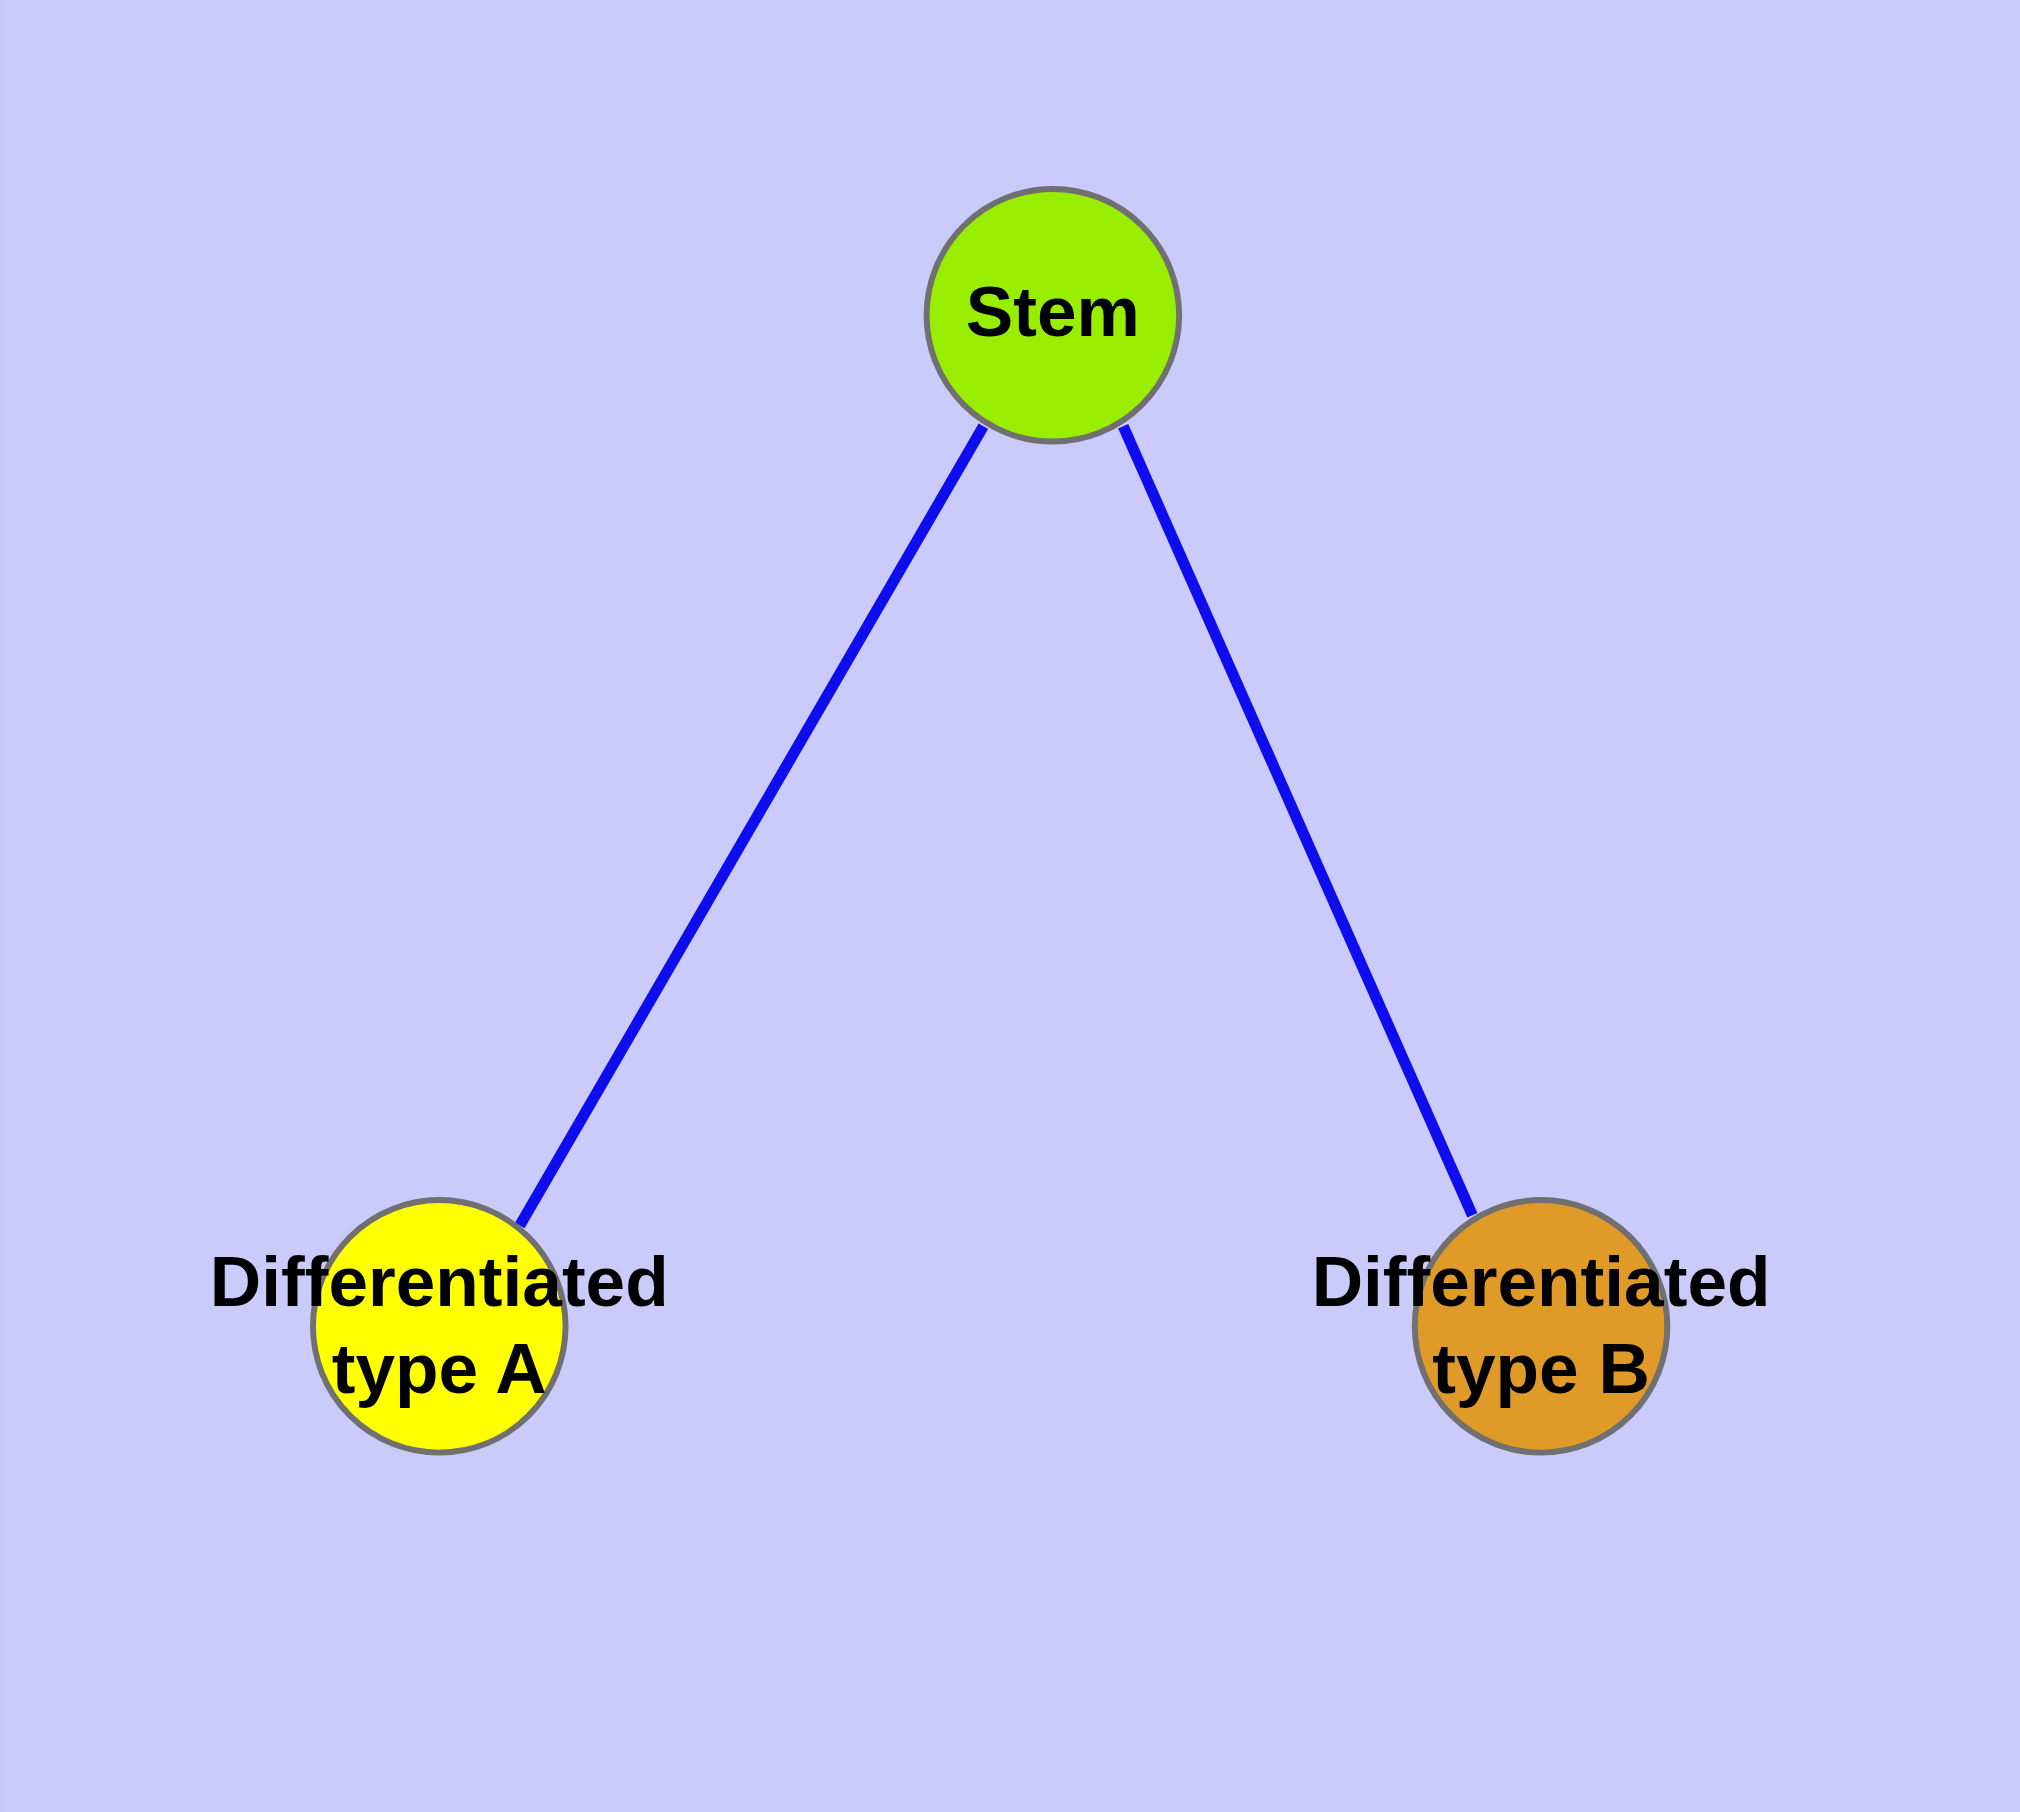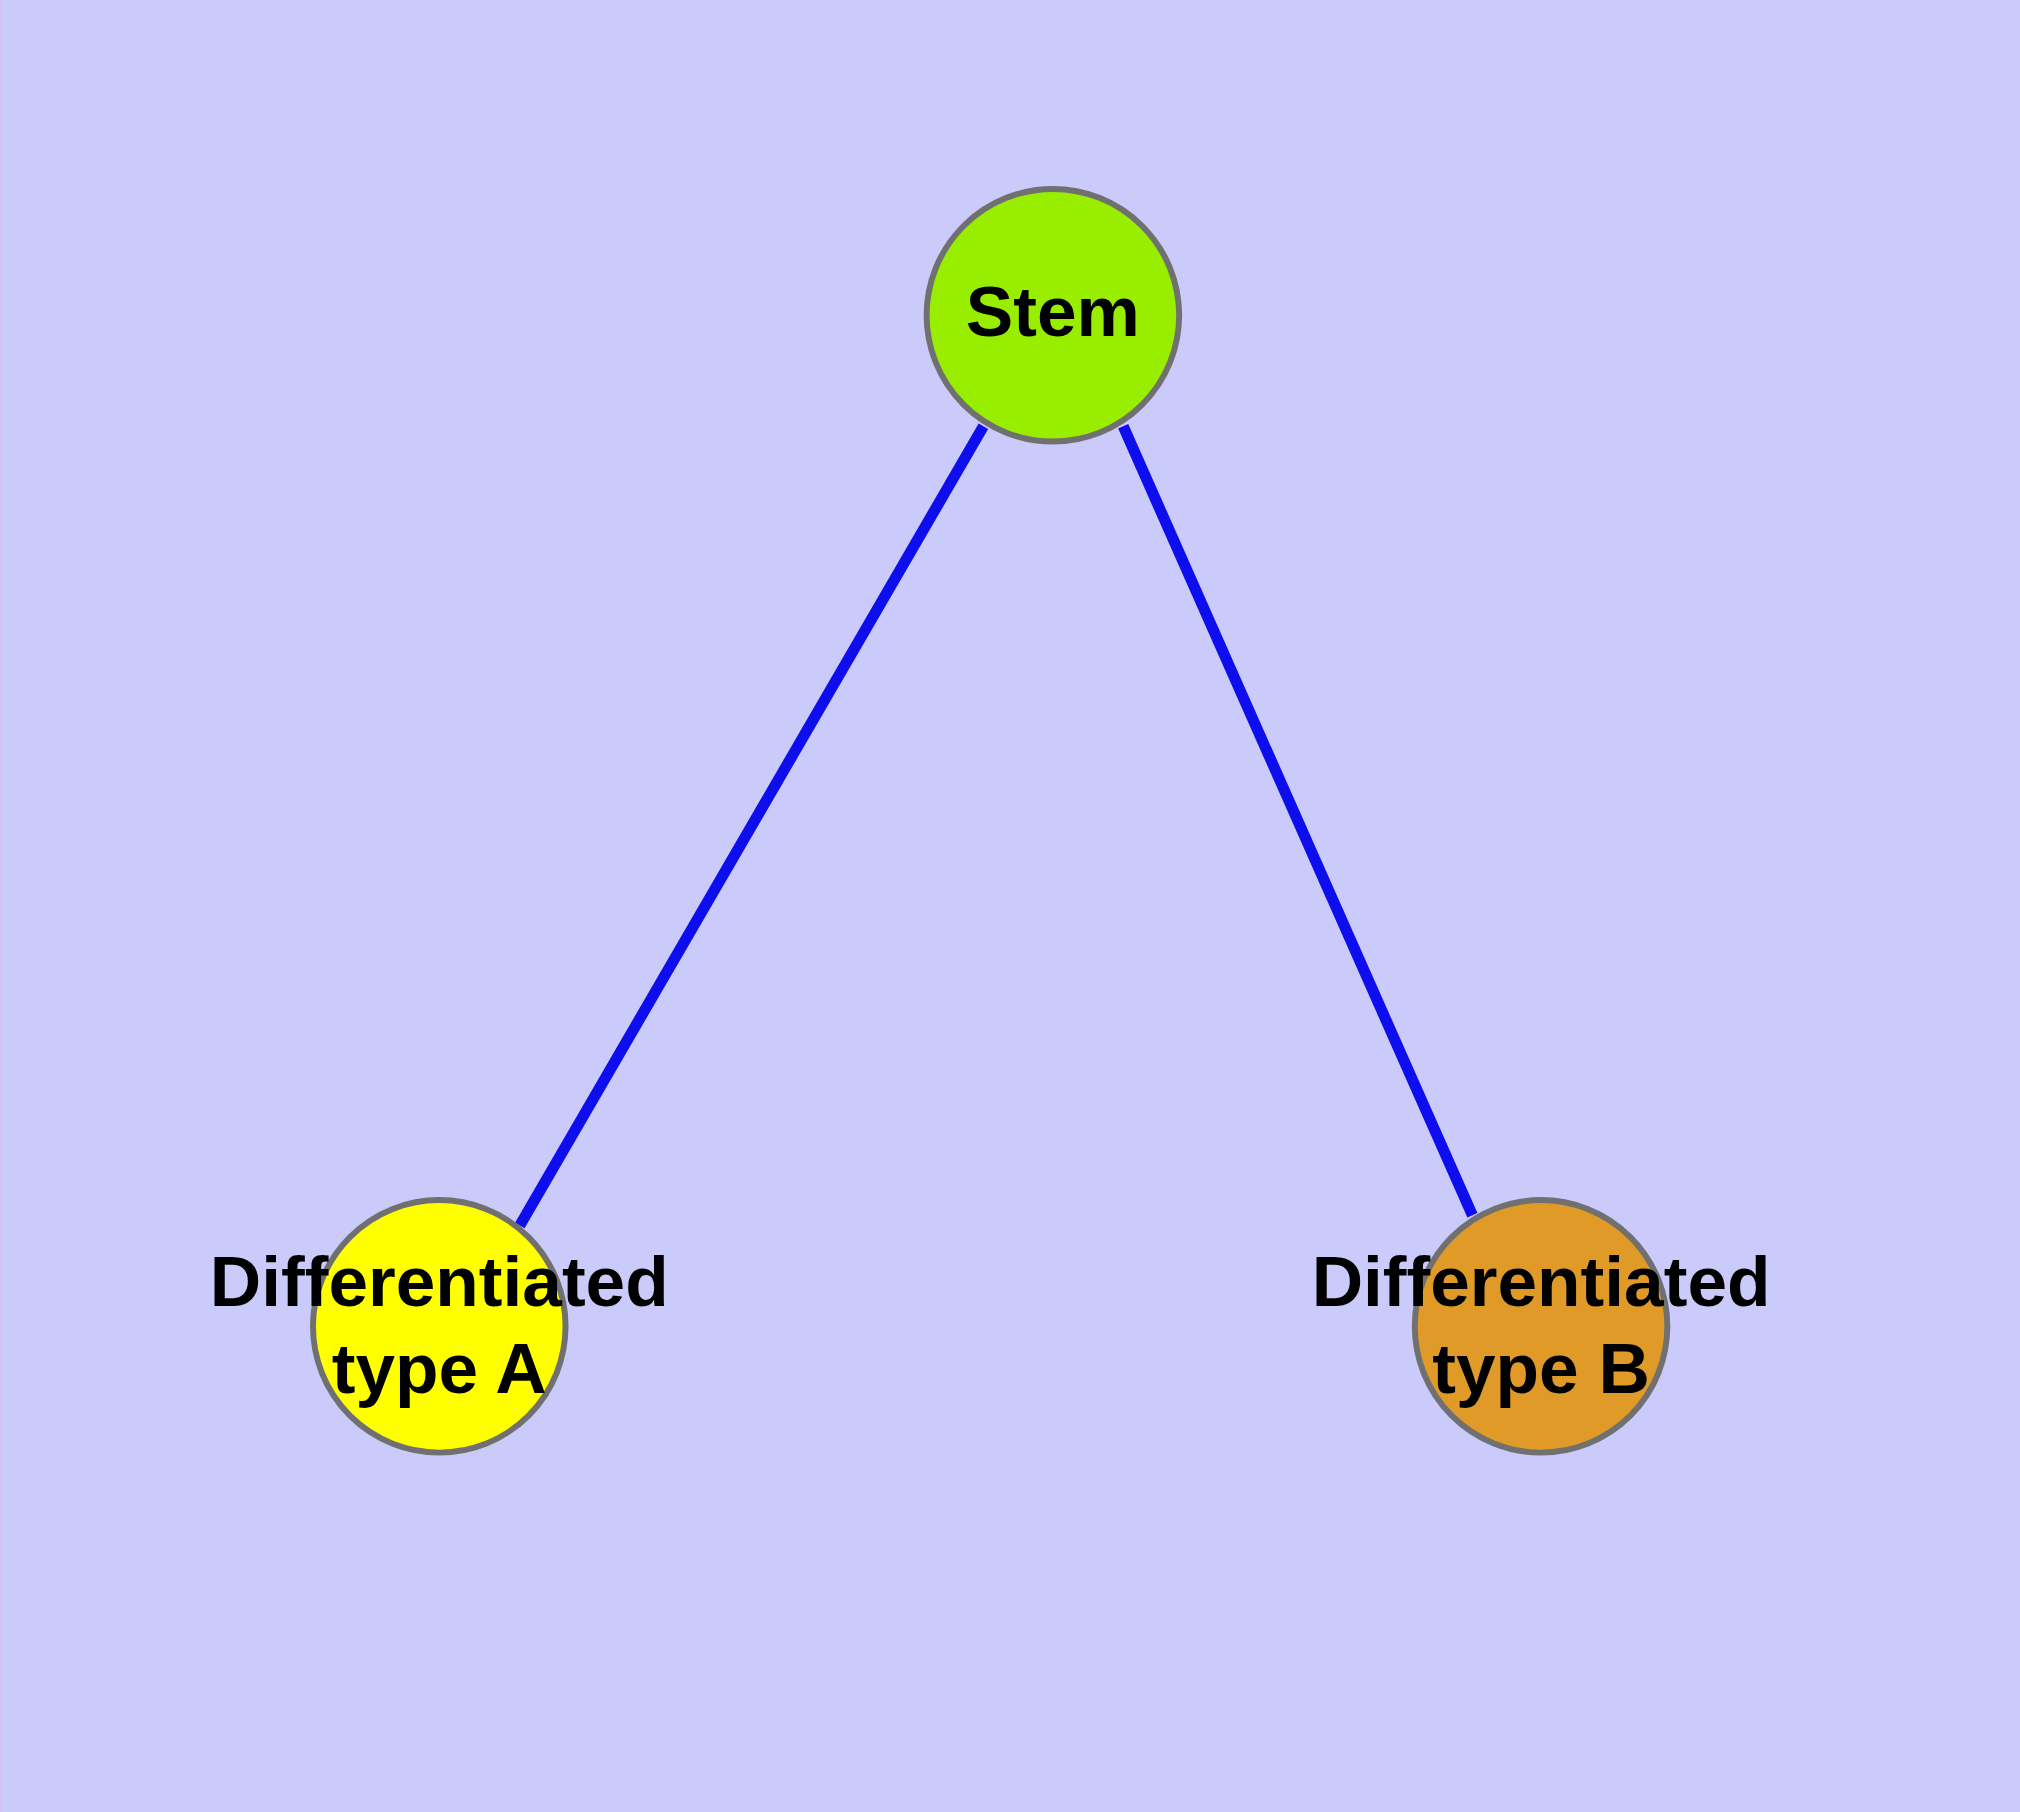--- a/index.html
+++ b/index.html
@@ -9,21 +9,21 @@
     background: #cacafb;
   }
   body {
     font-family: "Liberation Sans", sans-serif;
   }
   #canvas {
     position: relative;
     width: 2021px;
     height: 1812px;
     overflow: hidden;
-    background: #f9a8d4;
+    background: #86efac;
   }
   #graph-svg {
     position: absolute;
     top: 0;
     left: 0;
     width: 2021px;
     height: 1812px;
     display: block;
   }
   .node-label {

